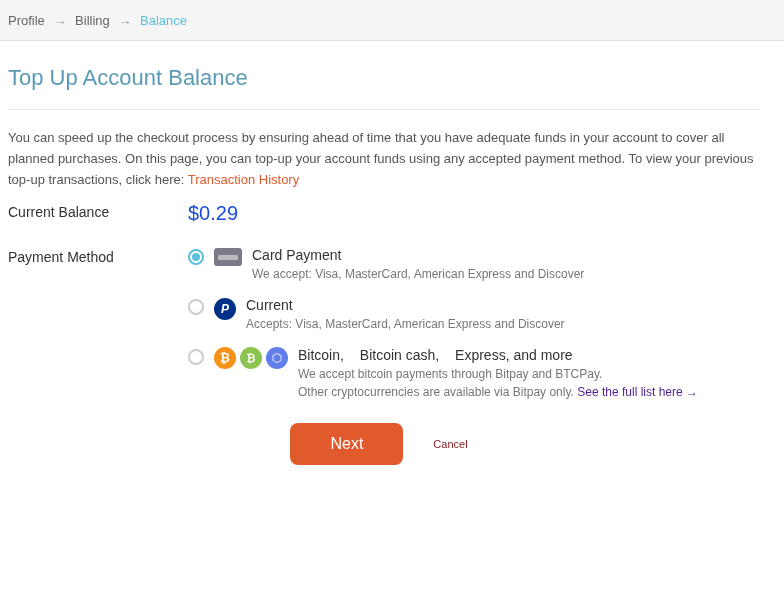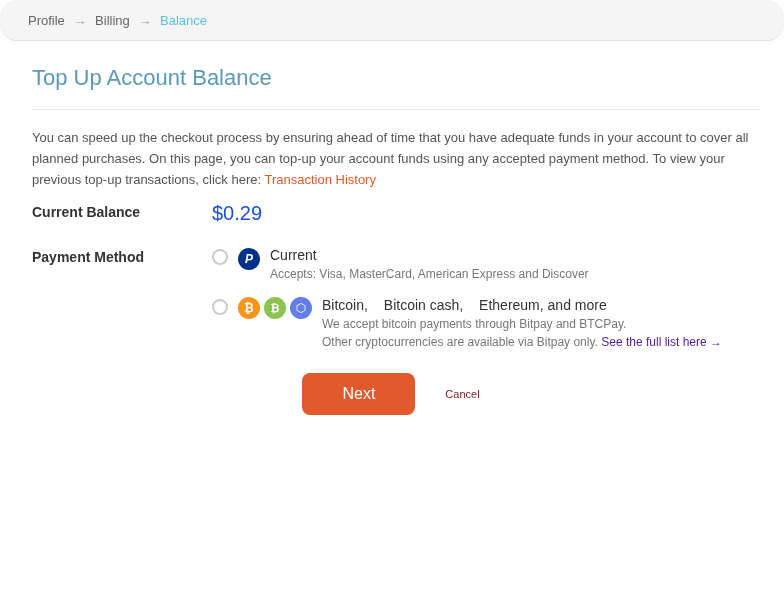--- a/index.html
+++ b/index.html
@@ -6,32 +6,31 @@
     body {
       font-family: -apple-system, BlinkMacSystemFont, 'Segoe UI', Arial, sans-serif;
       font-size: 14px;
       color: #333;
       background: #fff;
       width: 784px;
       min-height: 599px;
     }
     .top-bar {
       background: #f5f5f5;
-      padding: 12px 28px;
+      padding: 12px 8px;
       border-bottom: 1px solid #e0e0e0;
-      border-radius: 17px;
     }
     .breadcrumb {
       font-size: 13px;
       color: #666;
     }
     .breadcrumb .sep { margin: 0 5px; color: #999; }
     .breadcrumb .active { color: #5bc0de; font-weight: 500; }
     .content {
-      padding: 24px 24px 24px 32px;
+      padding: 24px 24px 24px 8px;
     }
     .page-title {
       font-size: 22px;
       font-weight: 400;
       color: #5a9ab5;
       margin-bottom: 18px;
     }
     .divider {
       border: none;
       border-top: 1px solid #e8e8e8;
@@ -56,21 +55,21 @@
     }
     .form-row {
       display: flex;
       align-items: flex-start;
       margin-bottom: 22px;
     }
     .form-label {
       width: 180px;
       font-size: 14px;
       color: #333;
-      font-weight: 700;
+      font-weight: 400;
       padding-top: 2px;
       flex-shrink: 0;
     }
     .form-value {
       font-size: 20px;
       color: #1d4ed8;
     }
     .payment-options {
       display: flex;
       flex-direction: column;
@@ -261,20 +260,34 @@
 
   <div class="form-row">
     <div class="form-label">Current Balance</div>
     <div class="form-value">$0.29</div>
   </div>
 
   <div class="form-row">
     <div class="form-label">Payment Method</div>
     <div class="payment-options">
 
+      <div class="payment-option">
+        <div class="radio-container">
+          <div class="radio-btn selected"></div>
+        </div>
+        <div class="payment-icon">
+          <div class="card-icon"></div>
+        </div>
+        <div class="payment-details">
+          <div class="payment-name">
+            <span>Card Payment</span>
+          </div>
+          <div class="payment-desc">We accept: Visa, MasterCard, American Express and Discover</div>
+        </div>
+      </div>
 
       <div class="payment-option">
         <div class="radio-container">
           <div class="radio-btn"></div>
         </div>
         <div class="payment-icon">
           <div class="paypal-icon">P</div>
         </div>
         <div class="payment-details">
           <div class="payment-name">
@@ -292,21 +305,21 @@
           <div class="bitcoin-icon">₿</div>
           <div class="bitcoin-cash-icon">₿</div>
           <div class="ethereum-icon">⬡</div>
         </div>
         <div class="payment-details">
           <div class="payment-name">
             <span>Bitcoin,</span>
             &nbsp;
             <span>Bitcoin cash,</span>
             &nbsp;
-            <span>Ethereum, and more</span>
+            <span>Express, and more</span>
           </div>
           <div class="payment-desc">
             <span>We accept bitcoin payments through Bitpay and BTCPay.</span><br>
             <span>Other cryptocurrencies are available via Bitpay only.</span>
             <a href="#">See the full list here →</a>
           </div>
         </div>
       </div>
 
     </div>

